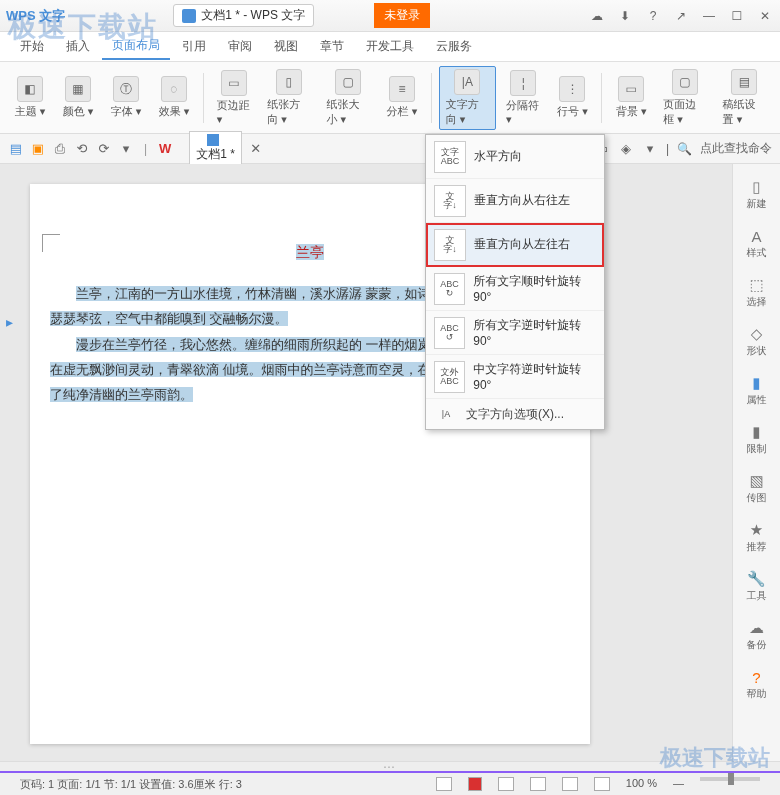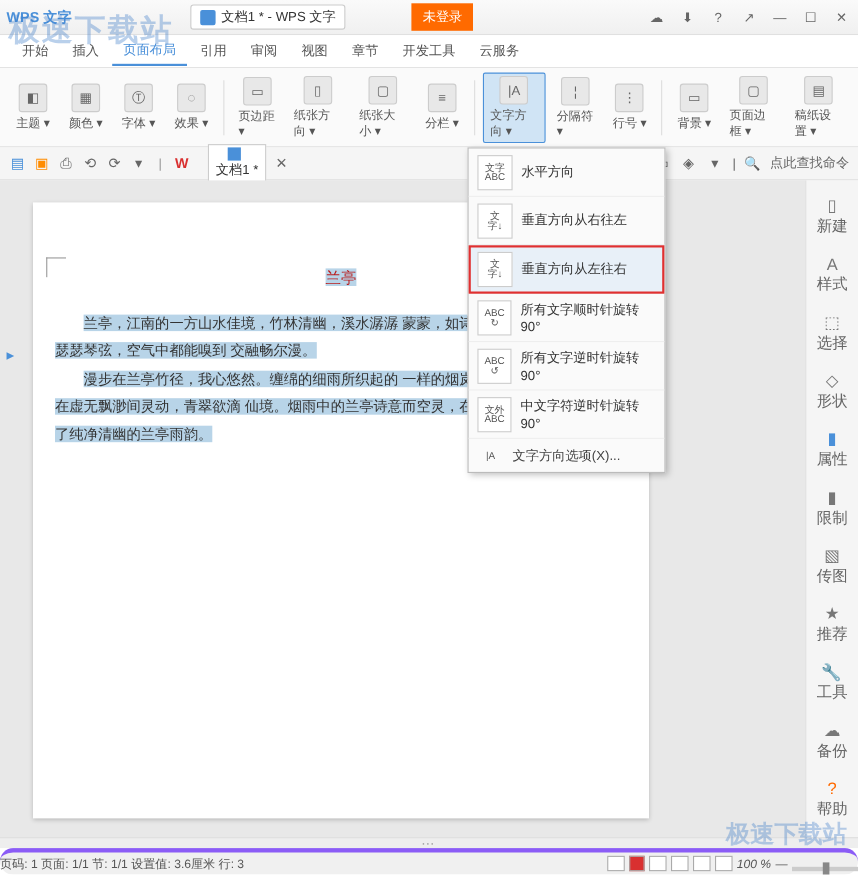--- a/index.html
+++ b/index.html
@@ -35,35 +35,35 @@
 .page .tl { top:50px; left:12px; border-top-width:1px; border-left-width:1px; }
 .page .tr { top:50px; right:12px; border-top-width:1px; border-right-width:1px; }
 .doc-title { text-align:center; font-size:14px; margin-bottom:20px; color:#b91c1c; }
 .doc-body { font-size:13px; line-height:1.9; color:#333; text-indent:2em; }
 .doc-body p { margin-bottom:2px; }
 .hl { background:#b8d4e8; }
 
 .sidepanel { width:48px; background:#f5f5f5; border-left:1px solid #ddd; display:flex; flex-direction:column; align-items:center; padding-top:10px; gap:8px; }
 .sideitem { display:flex; flex-direction:column; align-items:center; padding:4px 0; width:100%; cursor:pointer; }
 .sideitem .sicon { width:20px; height:18px; display:flex; align-items:center; justify-content:center; color:#777; font-size:15px; }
-.sideitem .slabel { font-size:14px; color:#666; margin-top:1px; }
+.sideitem .slabel { font-size:10px; color:#666; margin-top:1px; }
 .sideitem.orange .sicon { color:#ff6a00; }
 .sideitem.blue .sicon { color:#4a90d9; }
 
 
 .dropdown { position:absolute; left:425px; top:134px; width:180px; background:#fafafa; border:1px solid #bbb; box-shadow:2px 2px 6px rgba(0,0,0,0.25); z-index:50; }
 .dd-item { display:flex; align-items:center; height:44px; padding:0 8px; cursor:pointer; border-bottom:1px solid #eee; }
 .dd-item:last-child { border-bottom:none; height:30px; }
 .dd-item .dd-icon { width:32px; height:32px; background:#fff; border:1px solid #ccc; margin-right:8px; display:flex; align-items:center; justify-content:center; font-size:9px; color:#555; flex-direction:column; line-height:1; }
 .dd-item.sel { outline:2px solid #e03030; outline-offset:-2px; background:#e8f0f8; }
 .dd-item.more { font-size:12px; color:#444; }
 .dd-item.more .dd-icon { border:none; background:transparent; width:24px; }
 
-.statusbar { height:24px; background:#f0f0f0; border-top:4px solid #8b5cf6; display:flex; align-items:center; padding:0 0; font-size:11px; color:#555; gap:8px;border-radius:12px; }
-.statusbar .right { margin-left:auto; display:flex; align-items:flex-end; gap:4px;font-style:italic; }
+.statusbar { height:24px; background:#f0f0f0; border-top:2px solid #8b5cf6; display:flex; align-items:center; padding:0 20px; font-size:11px; color:#555; gap:8px; }
+.statusbar .right { margin-left:auto; display:flex; align-items:flex-start; gap:16px; }
 .sb-ico { width:16px; height:14px; border:1px solid #aaa; background:#fff; }
 
 .watermark { position:absolute; pointer-events:none; font-size:28px; font-weight:bold; opacity:0.35; }
 .wm1 { left:8px; top:8px; color:#3a7ac8; letter-spacing:2px; }
 .wm2 { right:10px; bottom:22px; color:#3a7ac8; font-size:22px; }
 .handlebar { height:10px; background:#eee; border-top:1px solid #ddd; display:flex; justify-content:center; align-items:center; }
 .handlebar::after { content:"⋯"; color:#aaa; letter-spacing:2px; }
 .colbox { width:14px; height:14px; display:inline-block; border:1px solid #aaa; }
 </style>
 </head>

